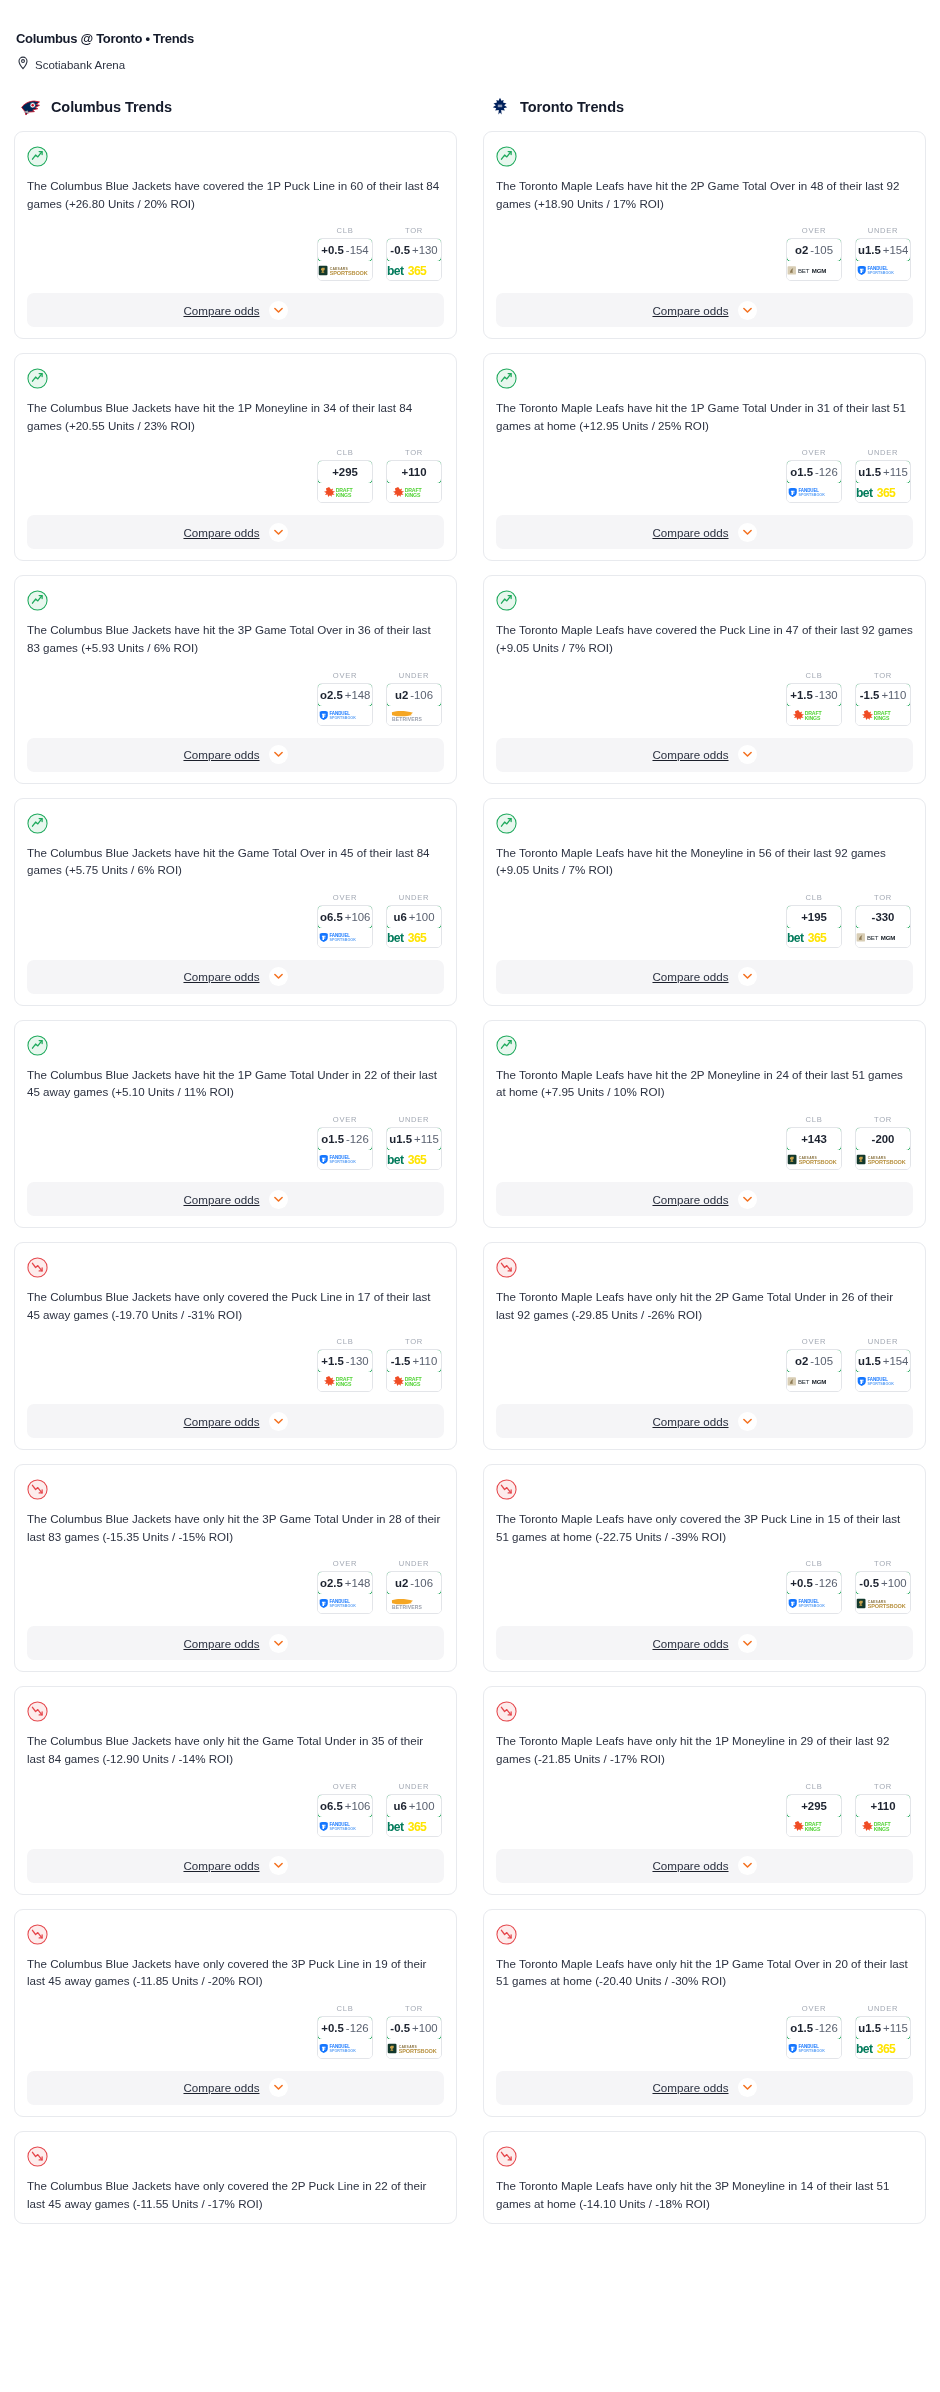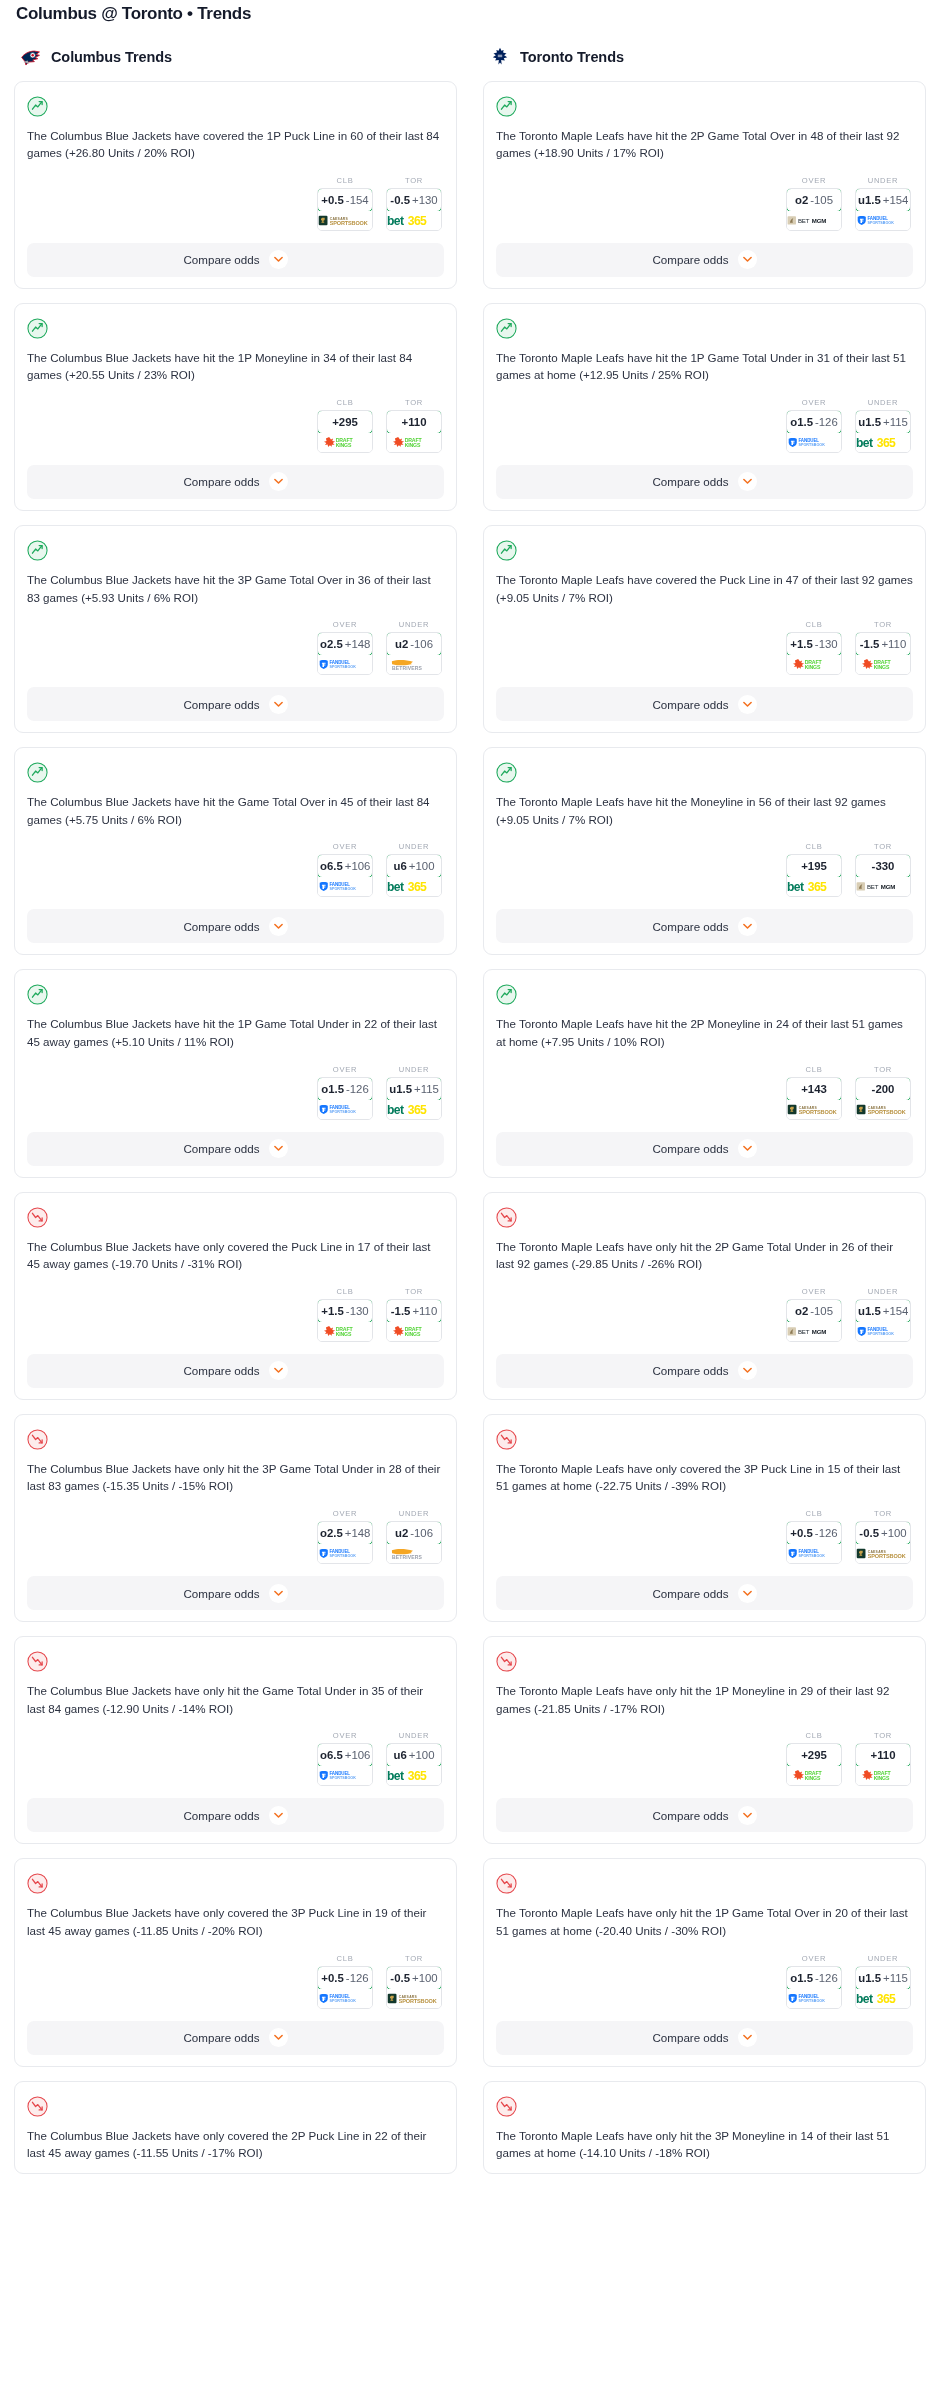--- a/index.html
+++ b/index.html
@@ -8,25 +8,26 @@
     background: #ffffff;
     font-family: "Liberation Sans", sans-serif;
     color: #1b1f2b;
     -webkit-font-smoothing: antialiased;
   }
   .page { width: 940px; padding: 0 14px 0 14px; }
 
   
   .page-header { padding: 4px 2px 0 2px; }
   .page-title {
-    font-size: 17px;
+    font-size: 13px;
     font-weight: 700;
     letter-spacing: -0.3px;
     color: #141a2a;
     line-height: 1.15;
+    margin-top: 28px;
   }
   .venue-row {
     display: flex; align-items: center; gap: 6px;
     margin-top: 9px; padding-left: 1px;
   }
   .venue-text { font-size: 11.5px; color: #2c3240; }
   .pin-icon { display: block; }
 
   
   .columns { display: flex; gap: 26px; margin-top: 22px; align-items: flex-start; }
@@ -81,34 +82,44 @@
     background: #fff; border-top: 0;
   }
   .book-logo { height: 13px; display: block; }
 
   
   .compare-bar {
     margin-top: 12px;
     background: #f5f5f7; border-radius: 7px;
     height: 34px; display: flex; align-items: center; justify-content: center; gap: 9px;
     cursor: pointer;
+    text-decoration: underline;
   }
   .compare-label { font-size: 11.6px; color: #2b3140; }
   .chevron-pill {
     width: 19px; height: 19px; border-radius: 50%; background: #fff;
     display: flex; align-items: center; justify-content: center;
   }
 </style>
 </head>
 <body>
 
 <div class="page">
 
   <div class="page-header">
     <div class="page-title">Columbus @ Toronto • Trends</div>
+    <div class="venue-row">
+      <span class="pin-icon">
+        <svg width="12" height="14" viewBox="0 0 12 14">
+            <path d="M6 1.1c-2.2 0-4 1.8-4 4C2 8.2 6 12.7 6 12.7s4-4.5 4-7.6c0-2.2-1.8-4-4-4z" fill="none" stroke="#2c3240" stroke-width="1.1"></path>
+            <circle cx="6" cy="5.1" r="1.45" fill="none" stroke="#2c3240" stroke-width="1.1"></circle>
+          </svg>
+      </span>
+      <span class="venue-text">Scotiabank Arena</span>
+    </div>
   </div>
 
   <div class="columns" id="columns">
       <div class="column">
         <div class="team-header">
           <span>
             <svg class="team-logo" viewBox="0 0 26 26">
               <path d="M2 13.5 C5 9 11 6 17 6 l6 1 -4 3 4 1 -5 2.5 3 1.5 -6 1.5 2 2 -7 .5 -3 3.5 -1-4 z" fill="#002654" stroke="#ce1126" stroke-width="1"></path>
               <circle cx="15" cy="11" r="3.2" fill="#ffffff" stroke="#002654" stroke-width="0.8"></circle>
               <circle cx="15" cy="11" r="1.5" fill="#ce1126"></circle>

